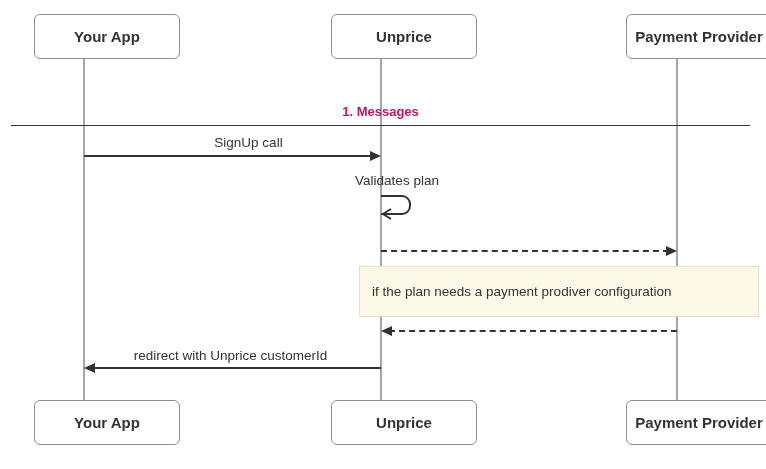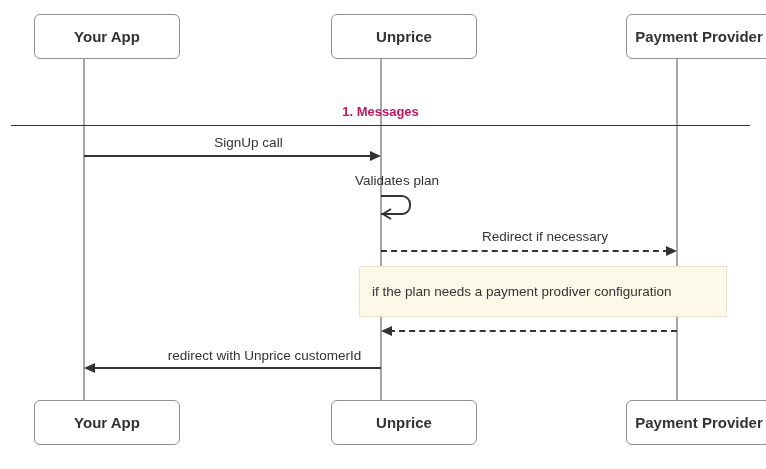--- a/index.html
+++ b/index.html
@@ -70,21 +70,21 @@
     box-sizing:border-box;
     border:2px solid #333333;
     border-left:none;
     border-radius:0 9px 9px 0;
   }
   .self-loop-arrowhead{
     position:absolute;left:381px;top:208px;
   }
   .note-box{
     position:absolute;
-    left:359px;top:266px;width:368px;height:51px;
+    left:359px;top:266px;width:400px;height:51px;
     box-sizing:border-box;
     background:#fdf9e8;
     border:1px solid #e6e1ca;
     padding:5px 12px;
     font-size:13.5px;line-height:20px;color:#333333;
     display:flex;flex-direction:column;justify-content:center;gap:48px;
   }
 </style>
 </head>
 <body>
@@ -111,32 +111,31 @@
   <div class="msg-label" style="left:84px;width:297px;top:135px;">SignUp call</div>
   <div class="msg-line-solid" style="left:84px;width:290px;top:155px;"></div>
   <div class="arrowhead-right" style="left:370px;top:151px;"></div>
 
   <div class="msg-label" style="left:321px;width:120px;top:173px;">Validates plan</div>
   <div class="self-loop"></div>
   <svg class="self-loop-arrowhead" width="12" height="12" viewBox="0 0 12 12">
     <path d="M10 1 L2 6 L10 11" fill="none" stroke="#333333" stroke-width="2"></path>
   </svg>
 
-  <div class="msg-label" style="left:381px;width:296px;top:229px;">Redirect if necessary</div>
   <div class="msg-line-dashed" style="left:381px;width:288px;top:250px;"></div>
   <div class="arrowhead-right" style="left:666px;top:246px;"></div>
 
   <div class="note-box">
     <div>if the plan needs a payment prodiver configuration</div>
   </div>
 
   <div class="msg-line-dashed" style="left:389px;width:288px;top:330px;"></div>
   <div class="arrowhead-left" style="left:381px;top:326px;"></div>
 
-  <div class="msg-label" style="left:100px;width:297px;top:348px;">redirect with Unprice customerId</div>
+  <div class="msg-label" style="left:66px;width:297px;top:348px;">redirect with Unprice customerId</div>
   <div class="msg-line-solid" style="left:92px;width:289px;top:367px;"></div>
   <div class="arrowhead-left" style="left:84px;top:363px;"></div>
 
   <div class="actor-box" style="left:11px;top:400px;">
     <span>Your App</span>
   </div>
   <div class="actor-box" style="left:308px;top:400px;">
     <span>Unprice</span>
   </div>
   <div class="actor-box" style="left:603px;top:400px;">

